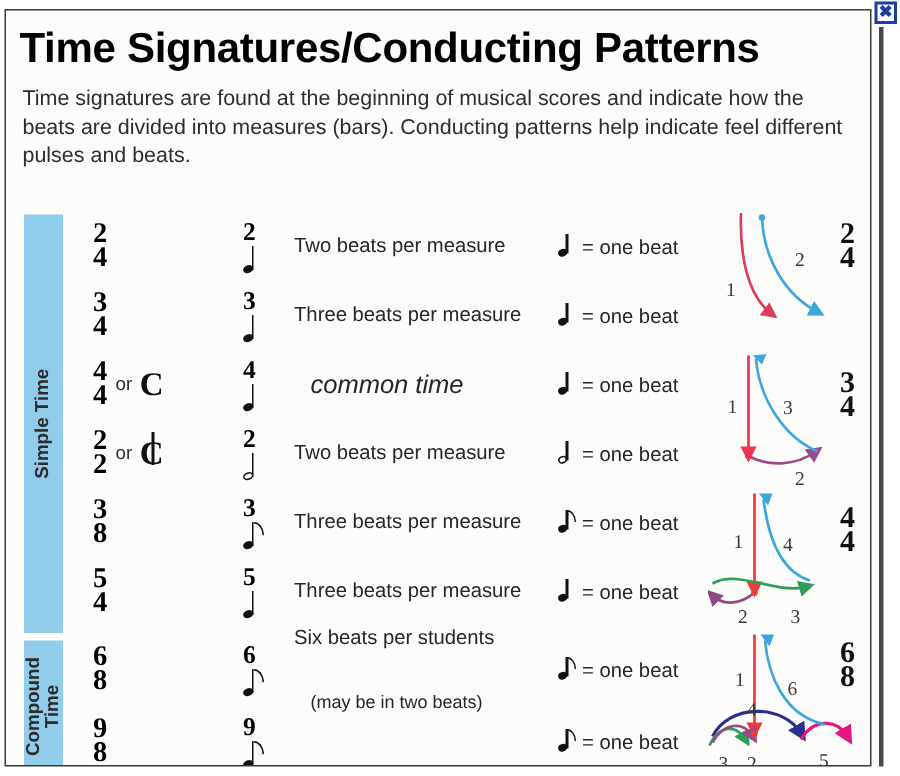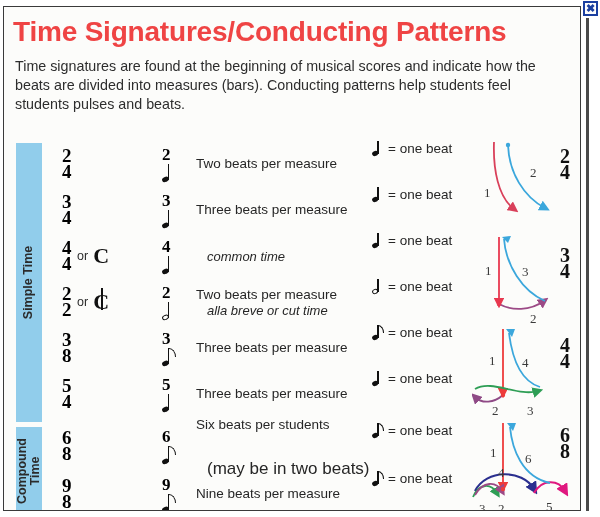--- a/index.html
+++ b/index.html
@@ -39,21 +39,21 @@
     left: 586px; top: 18px;
     width: 3px; height: 493px;
     background: #4a4a4a;
   }
 
   h1#title {
     margin: 0;
     padding: 9px 0 0 9px;
     font-size: 28px;
     font-weight: bold;
-    color: #ef4444;
+    color: #000000;
     letter-spacing: -0.2px;
     white-space: nowrap;
   }
   #intro {
     margin: 0;
     padding: 9px 14px 0 11px;
     font-size: 14.3px;
     line-height: 19px;
     color: #2d2d2d;
   }
@@ -194,29 +194,29 @@
 
   
   .c-desc {
     position: absolute;
     left: 192px; width: 175px;
     height: 46px;
     display: flex; flex-direction: column;
     justify-content: center;
   }
   .desc-main { font-size: 13.5px; color: #262626; line-height: 16px; }
-  .desc-sub  { font-size: 13px; color: #262626; font-style: italic; line-height: 15px; padding-left: 11px; }
-  .desc-sub.paren { font-style: normal; font-size: 17px; margin-top: 28px; }
+  .desc-sub  { font-size: 17px; color: #262626; font-style: italic; line-height: 15px; padding-left: 11px; }
+  .desc-sub.paren { font-style: normal; font-size: 12px; margin-top: 28px; }
 
   
   .c-eq {
     position: absolute;
     left: 368px; width: 100px;
     height: 46px;
-    display: flex; align-items: flex-start;
+    display: flex; align-items: center;
   }
   .eq-txt { font-size: 13.5px; color: #262626; margin-left: 3px; }
 
   
   #patterns {
     position: absolute;
     left: 468px; top: 128px;
     width: 110px; height: 380px;
   }
   .pat {
@@ -242,21 +242,21 @@
     font-size: 13px;
     fill: #3a3a3a;
   }
 </style>
 </head>
 <body>
 
 <div id="page">
 
   <h1 id="title">Time Signatures/Conducting Patterns</h1>
-  <p id="intro">Time signatures are found at the beginning of musical scores and indicate how the beats are divided into measures (bars). Conducting patterns help students feel students pulses and beats.</p>
+  <p id="intro">Time signatures are found at the beginning of musical scores and indicate how the beats are divided into measures (bars). Conducting patterns help indicate feel different pulses and beats.</p>
 
   <div class="cat-band" style="top:136px;height:279px;"></div>
   <div class="cat-label" style="top:136px;height:279px;">
     <span>Simple Time</span>
   </div>
 
   <div class="cat-band" style="top:420px;height:88px;"></div>
   <div class="cat-label" style="top:420px;height:88px;">
     <span>
       <span>Compound</span><br>
@@ -357,21 +357,20 @@
       </div>
       <div class="c-unit">
         <span class="unit-num">2</span>
         <span class="note hollow">
             <i class="head"></i>
             <i class="stem"></i>
           </span>
       </div>
       <div class="c-desc">
         <span class="desc-main">Two beats per measure</span>
-        <span class="desc-sub">alla breve or cut time</span>
       </div>
       <div class="c-eq">
         <span class="note sm hollow">
             <i class="head"></i>
             <i class="stem"></i>
           </span>
         <span class="eq-txt">= one beat</span>
       </div>
     </div>
 
@@ -467,21 +466,20 @@
       </div>
       <div class="c-unit">
         <span class="unit-num">9</span>
         <span class="note">
             <i class="head"></i>
             <i class="stem"></i>
             <i class="flag"></i>
           </span>
       </div>
       <div class="c-desc">
-        <span class="desc-main">Nine beats per measure</span>
       </div>
       <div class="c-eq">
         <span class="note sm">
             <i class="head"></i>
             <i class="stem"></i>
             <i class="flag"></i>
           </span>
         <span class="eq-txt">= one beat</span>
       </div>
     </div>

